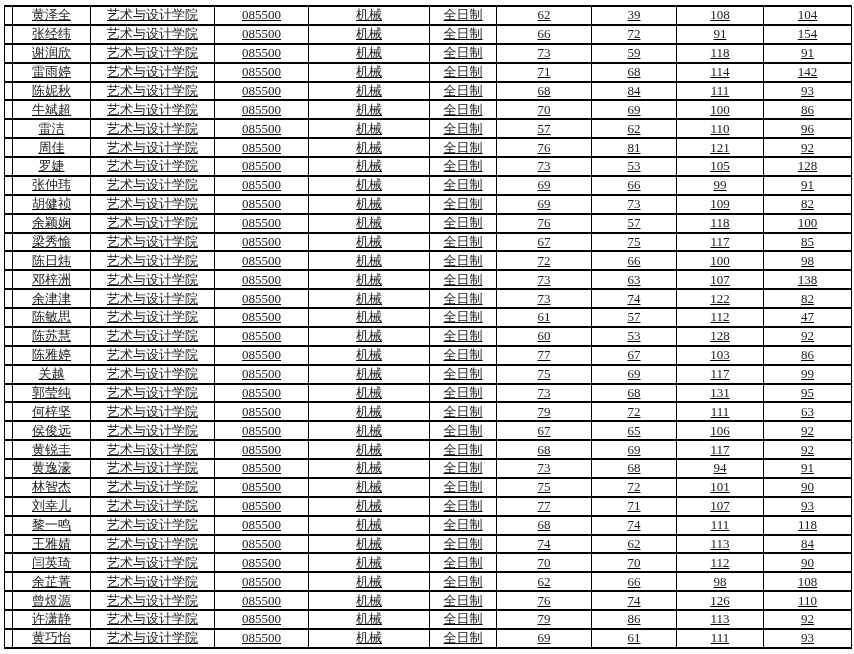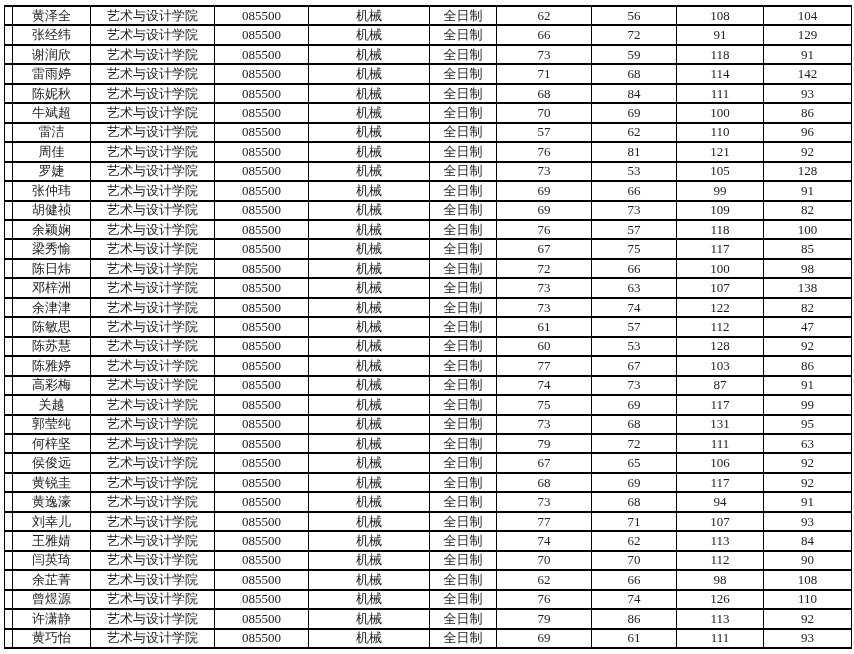--- a/index.html
+++ b/index.html
@@ -17,20 +17,21 @@
     box-sizing: border-box;
     width: 854px;
     height: 654px;
     padding: 5px 0 0 4px;
   }
   table.score-table {
     border-collapse: collapse;
     table-layout: fixed;
     width: 847px;
     height: 644px;
+    text-decoration: underline;
   }
   table.score-table td {
     border: 1px solid #000000;
     border-top-width: 2px;
     border-bottom-width: 2px;
     padding: 0;
     text-align: center;
     vertical-align: middle;
     font-size: 13px;
     line-height: 14px;
@@ -70,35 +71,35 @@
     </colgroup>
     <tbody>
         <tr>
           <td></td>
           <td>黄泽全</td>
           <td>艺术与设计学院</td>
           <td>085500</td>
           <td>机械</td>
           <td>全日制</td>
           <td>62</td>
-          <td>56</td>
+          <td>39</td>
           <td>108</td>
           <td>104</td>
         </tr>
         <tr>
           <td></td>
           <td>张经纬</td>
           <td>艺术与设计学院</td>
           <td>085500</td>
           <td>机械</td>
           <td>全日制</td>
           <td>66</td>
           <td>72</td>
           <td>91</td>
-          <td>129</td>
+          <td>154</td>
         </tr>
         <tr>
           <td></td>
           <td>谢润欣</td>
           <td>艺术与设计学院</td>
           <td>085500</td>
           <td>机械</td>
           <td>全日制</td>
           <td>73</td>
           <td>59</td>
@@ -292,32 +293,20 @@
           <td>085500</td>
           <td>机械</td>
           <td>全日制</td>
           <td>77</td>
           <td>67</td>
           <td>103</td>
           <td>86</td>
         </tr>
         <tr>
           <td></td>
-          <td>高彩梅</td>
-          <td>艺术与设计学院</td>
-          <td>085500</td>
-          <td>机械</td>
-          <td>全日制</td>
-          <td>74</td>
-          <td>73</td>
-          <td>87</td>
-          <td>91</td>
-        </tr>
-        <tr>
-          <td></td>
           <td>关越</td>
           <td>艺术与设计学院</td>
           <td>085500</td>
           <td>机械</td>
           <td>全日制</td>
           <td>75</td>
           <td>69</td>
           <td>117</td>
           <td>99</td>
         </tr>
@@ -376,29 +365,53 @@
           <td>085500</td>
           <td>机械</td>
           <td>全日制</td>
           <td>73</td>
           <td>68</td>
           <td>94</td>
           <td>91</td>
         </tr>
         <tr>
           <td></td>
+          <td>林智杰</td>
+          <td>艺术与设计学院</td>
+          <td>085500</td>
+          <td>机械</td>
+          <td>全日制</td>
+          <td>75</td>
+          <td>72</td>
+          <td>101</td>
+          <td>90</td>
+        </tr>
+        <tr>
+          <td></td>
           <td>刘幸儿</td>
           <td>艺术与设计学院</td>
           <td>085500</td>
           <td>机械</td>
           <td>全日制</td>
           <td>77</td>
           <td>71</td>
           <td>107</td>
           <td>93</td>
+        </tr>
+        <tr>
+          <td></td>
+          <td>黎一鸣</td>
+          <td>艺术与设计学院</td>
+          <td>085500</td>
+          <td>机械</td>
+          <td>全日制</td>
+          <td>68</td>
+          <td>74</td>
+          <td>111</td>
+          <td>118</td>
         </tr>
         <tr>
           <td></td>
           <td>王雅婧</td>
           <td>艺术与设计学院</td>
           <td>085500</td>
           <td>机械</td>
           <td>全日制</td>
           <td>74</td>
           <td>62</td>

